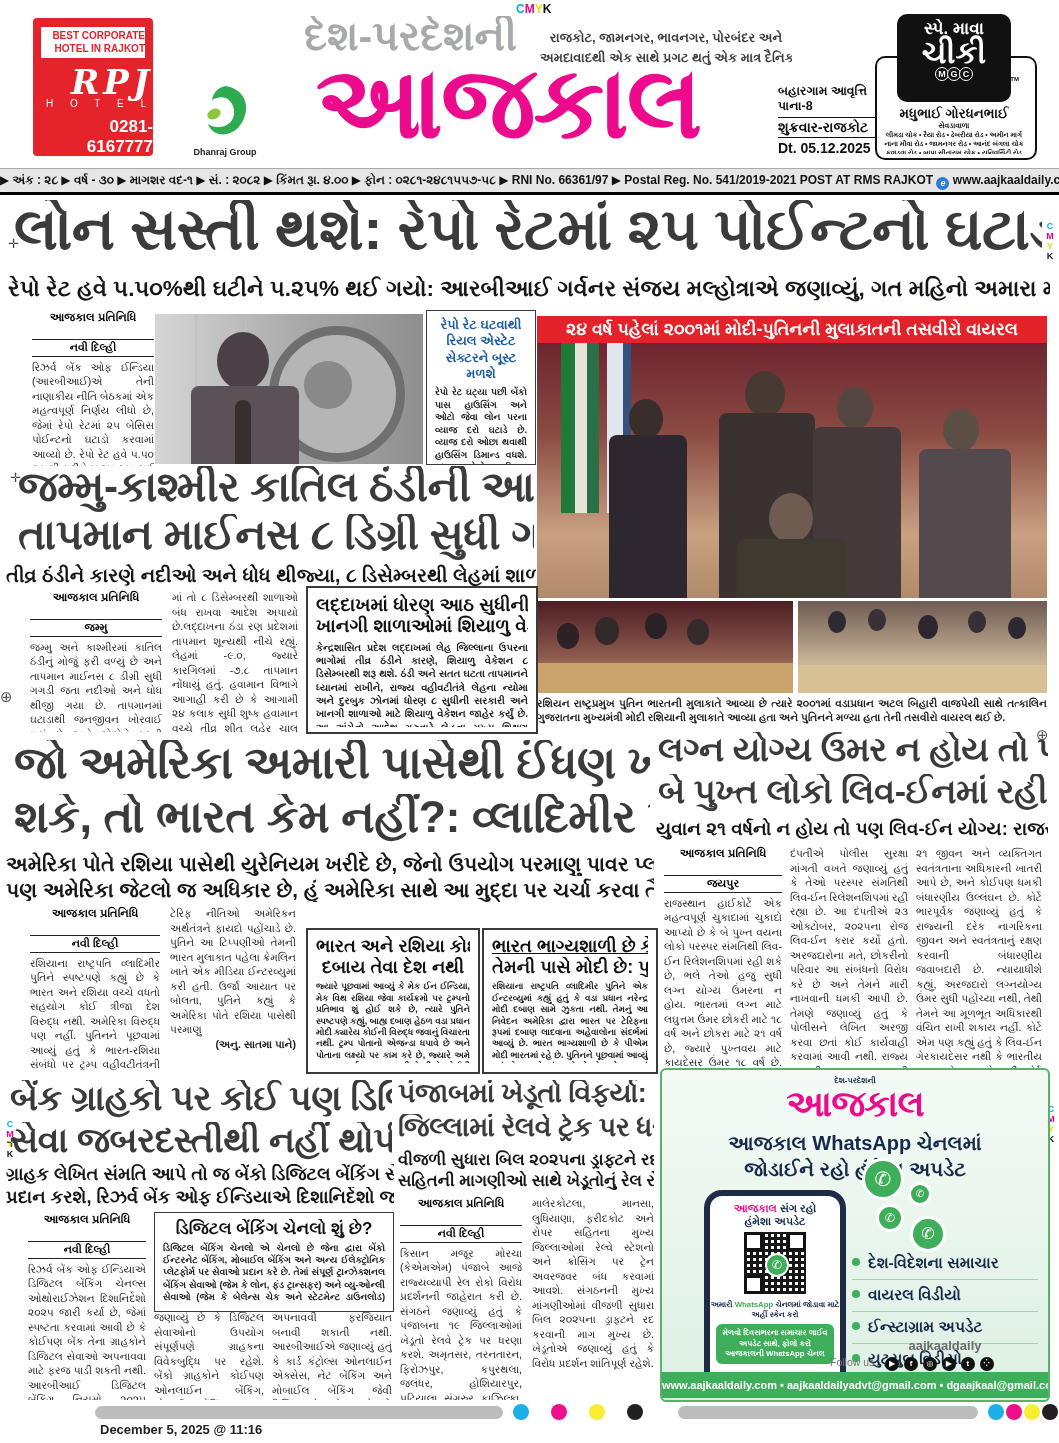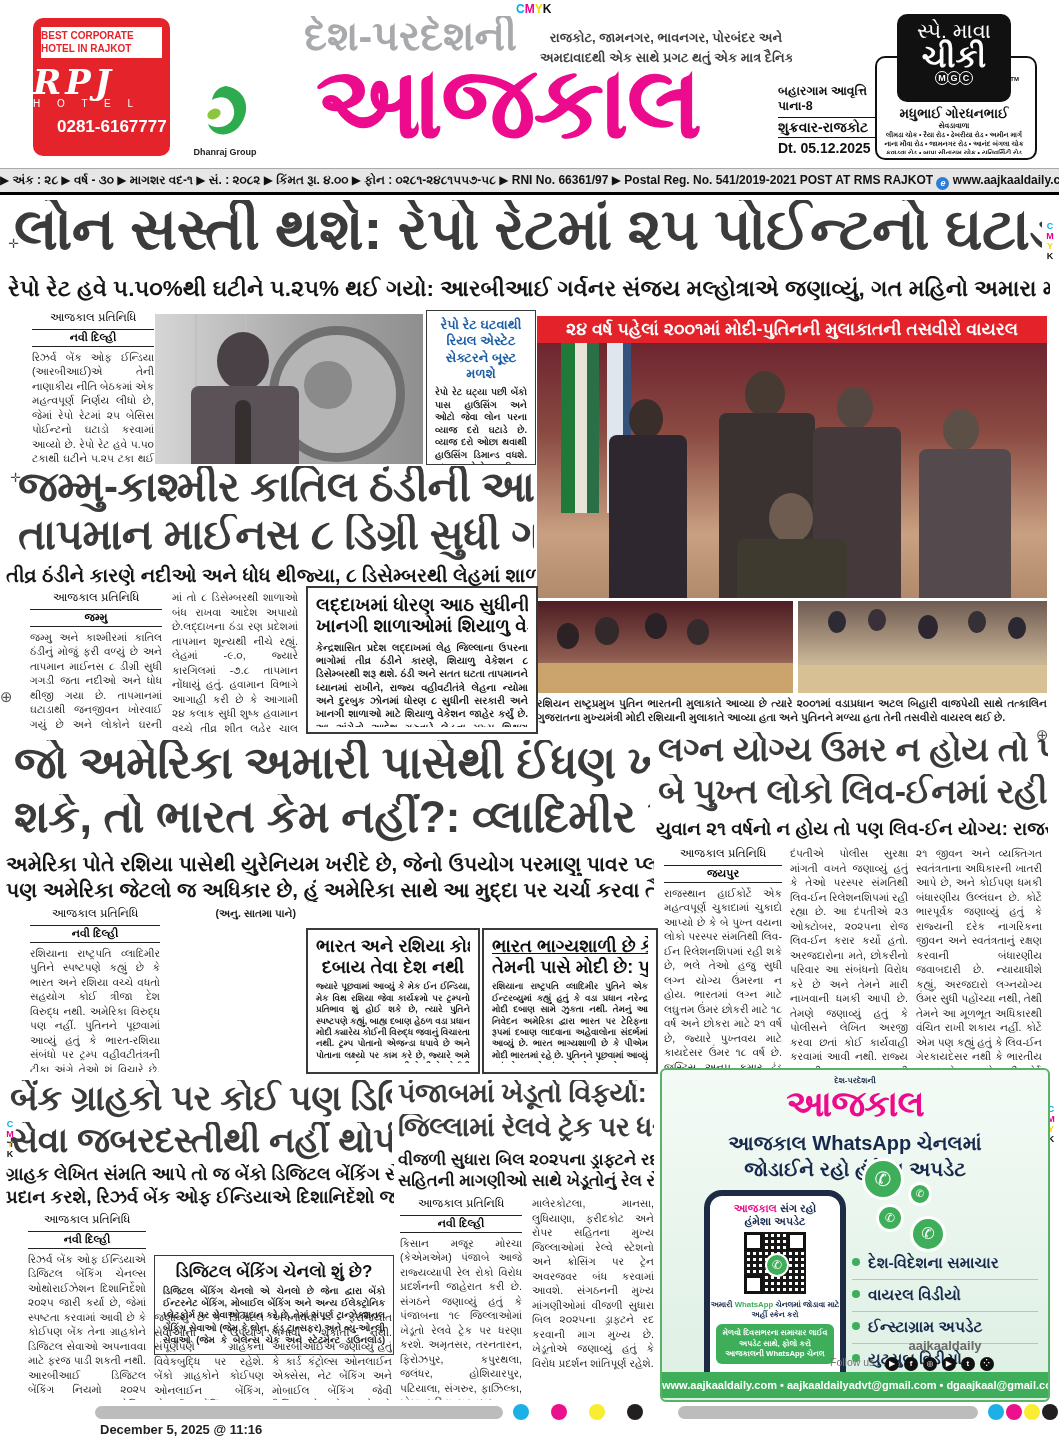--- a/index.html
+++ b/index.html
@@ -1,53 +1,53 @@
 <!DOCTYPE html>
 <html><head>
 <meta charset="utf-8">
 <style>
   html,body{margin:0;padding:0;background:#fff;}
   body{font-family:"Liberation Sans","DejaVu Sans",sans-serif;}
   #page{position:relative;width:1059px;height:1443px;background:#fff;overflow:hidden;}
   .abs{position:absolute;}
   .nw{white-space:nowrap;overflow:hidden;}
   
-  .rpj{left:33px;top:18px;width:137px;height:138px;background:#e4232b;border-radius:10px;text-align:left;color:#fff;}
+  .rpj{left:33px;top:18px;width:120px;height:138px;background:#e4232b;border-radius:4px;text-align:right;color:#fff;}
   .rpj-band{margin:9px 8px 0 8px;background:#fff;color:#e4232b;font-weight:bold;font-size:10px;line-height:1.25;padding:3px 0;}
   .rpj-name{font-size:34px;font-weight:bold;font-style:italic;letter-spacing:4px;margin-top:4px;font-family:"DejaVu Serif",serif;}
   .rpj-hotel{font-size:10px;font-weight:normal;letter-spacing:7px;margin-top:-4px;}
   .rpj-phone{font-size:17px;font-weight:bold;margin-top:8px;padding-left:24px;}
   .dh-label{left:190px;top:147px;width:70px;text-align:center;font-size:9px;font-weight:bold;color:#222;}
   .pretitle{left:268px;top:16px;width:285px;font-size:41px;font-weight:bold;color:#a7a9ac;text-align:center;line-height:1;}
   .masttitle{left:238px;top:50px;width:540px;font-size:100px;font-weight:bold;color:#ec0b8d;text-align:center;line-height:1.05;letter-spacing:-2px;}
   .tagline{left:540px;top:28px;width:252px;font-size:13px;font-weight:bold;color:#3f3f3f;text-align:center;line-height:1.5;}
   .edition{left:778px;top:84px;width:98px;color:#111;}
   .ed1{font-size:12.5px;font-weight:bold;}
   .ed-day{font-size:14px;font-weight:bold;border-top:1.5px solid #111;border-bottom:1.5px solid #111;margin-top:3px;padding:1px 0;}
   .ed-date{font-size:14px;font-weight:bold;margin-top:2px;}
   .chiki{left:875px;top:14px;width:162px;height:146px;}
   .chiki-outer{position:absolute;left:0;top:42px;width:158px;height:100px;border:2px solid #111;border-radius:10px;background:#fff;}
   .chiki-black{position:absolute;left:22px;top:0;width:114px;height:88px;background:#111;border-radius:10px;color:#fff;text-align:center;z-index:2;}
-  .chiki-l1{font-size:21px;font-weight:normal;margin-top:5px;}
+  .chiki-l1{font-size:17px;font-weight:bold;margin-top:5px;}
   .chiki-l2{font-size:31px;font-weight:bold;margin-top:-4px;}
   .mgc{margin-top:-4px;font-size:9px;font-weight:bold;}
   .mgc span{display:inline-block;width:12px;height:12px;line-height:12px;border:1px solid #fff;border-radius:50%;margin:0 -1px;background:#111;}
   .tm{font-size:6px;vertical-align:top;color:#111;position:absolute;right:18px;top:62px;font-weight:bold;}
   .chiki-owner{position:absolute;left:4px;top:92px;width:150px;text-align:center;font-size:13.5px;font-weight:bold;color:#111;z-index:3;}
   .chiki-sub{position:absolute;left:4px;top:107px;width:150px;text-align:center;font-size:7.5px;font-weight:bold;color:#111;z-index:3;}
   .chiki-addr{position:absolute;left:6px;top:116px;width:146px;text-align:center;font-size:6.8px;font-weight:bold;color:#111;line-height:1.35;z-index:3;}
   
   .infobar{left:0;top:168px;width:1059px;height:23px;background:#e6e6e6;border-top:1px solid #aaa;border-bottom:3px solid #000;font-size:12px;font-weight:bold;color:#111;text-align:center;line-height:23px;}
   .ie{display:inline-block;width:13px;height:13px;border-radius:50%;background:#2e7cd6;color:#fff;font-size:9px;line-height:13px;font-style:italic;vertical-align:-2px;}
   
   .hl{font-weight:bold;color:#3b3b3b;text-align:center;line-height:1;letter-spacing:-0.5px;}
   .sub{font-weight:bold;color:#161616;text-align:center;line-height:1.15;}
   
   .col{position:absolute;overflow:hidden;font-size:10.6px;line-height:1.37;text-align:justify;color:#1c1c1c;}
-  .byl{text-align:center;font-weight:normal;font-size:11.5px;color:#000;border-bottom:1.5px solid #222;padding-bottom:3px;}
+  .byl{text-align:center;font-weight:bold;font-size:11.5px;color:#000;border-bottom:1.5px solid #222;padding-bottom:13px;}
   .byl2{text-align:center;font-weight:bold;font-size:11px;color:#000;border-bottom:1.2px solid #222;margin-bottom:3px;padding-bottom:1px;}
   .cont{display:block;text-align:right;font-weight:bold;}
   .newsbox{position:absolute;border:2px solid #3a3a3a;background:#fff;padding:6px 8px;overflow:hidden;}
   .boxtitle{font-weight:bold;text-align:center;line-height:1.15;color:#111;}
   .boxbody{font-weight:bold;text-align:justify;color:#1c1c1c;}
   
   .banner{left:537px;top:316px;width:510px;height:27px;background:#e4222a;color:#fff;font-weight:bold;font-size:17.5px;text-align:center;line-height:27px;}
   .bigphoto{left:537px;top:343px;width:510px;height:255px;background:linear-gradient(180deg,#6e2530 0%,#8a4a42 35%,#c9a182 75%,#b08a6b 100%);overflow:hidden;}
   .flag{position:absolute;top:0;height:170px;}
   .head{position:absolute;border-radius:50%;background:#241c20;}
@@ -236,20 +236,21 @@
   <div class="abs hl nw" style="left:14px;top:794px;width:636px;height:50px;font-size:45px;">શકે, તો ભારત કેમ નહીં?: વ્લાદિમીર પુતિન</div>
   <div class="abs sub nw" style="left:6px;top:852px;width:648px;height:24px;font-size:20.5px;">અમેરિકા પોતે રશિયા પાસેથી યુરેનિયમ ખરીદે છે, જેનો ઉપયોગ પરમાણુ પાવર પ્લાન્ટમાં થાય છે, ભારતને</div>
   <div class="abs sub nw" style="left:6px;top:878px;width:648px;height:24px;font-size:20.5px;">પણ અમેરિકા જેટલો જ અધિકાર છે, હું અમેરિકા સાથે આ મુદ્દા પર ચર્ચા કરવા તૈયાર છું: પુતિન</div>
 
   <div class="col" style="left:30px;top:906px;width:130px;height:166px;">
     <div class="byl">આજકાલ પ્રતિનિધિ</div>
     <div class="byl2">નવી દિલ્હી</div>
     <span>રશિયાના રાષ્ટ્રપતિ વ્લાદિમીર પુતિને સ્પષ્ટપણે કહ્યું છે કે ભારત અને રશિયા વચ્ચે વધતો સહયોગ કોઈ ત્રીજા દેશ વિરુદ્ધ નથી. અમેરિકા વિરુદ્ધ પણ નહીં. પુતિનને પૂછવામાં આવ્યું હતું કે ભારત-રશિયા સંબંધો પર ટ્રમ્પ વહીવટીતંત્રની ટીકા અંગે તેઓ શું વિચારે છે, તેમણે કહ્યું કે</span>
   </div>
   <div class="col" style="left:170px;top:906px;width:126px;height:166px;">
+    <span>ટેરિફ નીતિઓ અમેરિકન અર્થતંત્રને ફાયદો પહોંચાડે છે. પુતિને આ ટિપ્પણીઓ તેમની ભારત મુલાકાત પહેલા ક્રેમલિન ખાતે એક મીડિયા ઈન્ટરવ્યુમાં કરી હતી. ઉર્જા આયાત પર બોલતા, પુતિને કહ્યું કે અમેરિકા પોતે રશિયા પાસેથી પરમાણુ</span>
     <span class="cont">(અનુ. સાતમા પાને)</span>
   </div>
   <div class="newsbox" style="left:306px;top:928px;width:154px;height:130px;">
     <div class="boxtitle nw" style="font-size:18px;">ભારત અને રશિયા કોઈથી</div>
     <div class="boxtitle nw" style="font-size:18px;">દબાય તેવા દેશ નથી</div>
     <div class="boxbody" style="font-size:8.8px;line-height:1.3;margin-top:4px;height:82px;overflow:hidden;">જ્યારે પૂછવામાં આવ્યું કે મેક ઈન ઈન્ડિયા, મેક વિથ રશિયા જેવા કાર્યક્રમો પર ટ્રમ્પનો પ્રતિભાવ શું હોઈ શકે છે, ત્યારે પુતિને સ્પષ્ટપણે કહ્યું, બાહ્ય દબાણ હેઠળ વડા પ્રધાન મોદી ક્યારેય કોઈની વિરુદ્ધ જવાનું વિચારતા નથી. ટ્રમ્પ પોતાનો એજન્ડા ધપાવે છે અને પોતાના લક્ષ્યો પર કામ કરે છે, જ્યારે અમે અમારા કાર્ય પર ધ્યાન કરીએ છીએ, કોઈની વિરુદ્ધ નહીં, અને રશિયાના હિતોનું રક્ષણ કરવા માટે. કોઈને નુકસાન પહોંચાડતા નથી, અને મને લાગે છે કે બંને દેશોના નેતાઓ આ સમજી શકશે.</div>
   </div>
   <div class="newsbox" style="left:482px;top:928px;width:156px;height:130px;">
     <div class="boxtitle nw" style="font-size:18px;text-decoration:underline;">ભારત ભાગ્યશાળી છે કે</div>
     <div class="boxtitle nw" style="font-size:18px;">તેમની પાસે મોદી છે: પુતિન</div>
@@ -275,21 +276,21 @@
   <div class="abs hl nw" style="left:10px;top:1080px;width:382px;height:40px;font-size:35px;">બેંક ગ્રાહકો પર કોઈ પણ ડિજિટલ</div>
   <div class="abs hl nw" style="left:10px;top:1122px;width:382px;height:40px;font-size:35px;">સેવા જબરદસ્તીથી નહીં થોપી શકે</div>
   <div class="abs sub nw" style="left:6px;top:1164px;width:388px;height:22px;font-size:18px;">ગ્રાહક લેખિત સંમતિ આપે તો જ બેંકો ડિજિટલ બેંકિંગ સેવાઓ</div>
   <div class="abs sub nw" style="left:6px;top:1187px;width:388px;height:22px;font-size:18px;">પ્રદાન કરશે, રિઝર્વ બેંક ઓફ ઈન્ડિયાએ દિશાનિર્દેશો જારી કર્યા</div>
 
   <div class="col" style="left:28px;top:1212px;width:118px;height:188px;">
     <div class="byl">આજકાલ પ્રતિનિધિ</div>
     <div class="byl2">નવી દિલ્હી</div>
     <span>રિઝર્વ બેંક ઓફ ઈન્ડિયાએ ડિજિટલ બેંકિંગ ચેનલ્સ ઓથોરાઈઝેશન દિશાનિર્દેશો ૨૦૨૫ જારી કર્યા છે, જેમાં સ્પષ્ટતા કરવામાં આવી છે કે કોઈપણ બેંક તેના ગ્રાહકોને ડિજિટલ સેવાઓ અપનાવવા માટે ફરજ પાડી શકતી નથી. આરબીઆઈ ડિજિટલ બેંકિંગ નિયમો ૨૦૨૫ અનુસાર, ગ્રાહક લેખિત સંમતિ આપે તો જ બેંકો ડિજિટલ બેંકિંગ સેવાઓ પ્રદાન કરશે. ગ્રાહકો તરફથી ફરિયાદો બાદ આ નવો નિર્દેશ જારી કરવામાં આવ્યો હતો જેમાં આરોપ મૂકવામાં આવ્યો હતો કે બેંકો એકાઉન્ટ ખોલવા અથવા ડેબિટ કાર્ડ જારી કરવા માટે ડિજિટલ ચેનલો અપનાવવાનું ફરજિયાત બનાવી રહી છે. આરબીઆઈએ</span>
   </div>
-  <div class="newsbox" style="left:154px;top:1212px;width:222px;height:86px;border-width:1.5px;margin-top:43px;">
+  <div class="newsbox" style="left:154px;top:1212px;width:222px;height:86px;border-width:1.5px;">
     <div class="boxtitle nw" style="font-size:17px;">ડિજિટલ બેંકિંગ ચેનલો શું છે?</div>
     <div class="boxbody" style="font-size:9.4px;line-height:1.32;margin-top:3px;height:62px;overflow:hidden;">ડિજિટલ બેંકિંગ ચેનલો એ ચેનલો છે જેના દ્વારા બેંકો ઈન્ટરનેટ બેંકિંગ, મોબાઈલ બેંકિંગ અને અન્ય ઈલેક્ટ્રોનિક પ્લેટફોર્મ પર સેવાઓ પ્રદાન કરે છે. તેમાં સંપૂર્ણ ટ્રાન્ઝેક્શનલ બેંકિંગ સેવાઓ (જેમ કે લોન, ફંડ ટ્રાન્સફર) અને વ્યુ-ઓન્લી સેવાઓ (જેમ કે બેલેન્સ ચેક અને સ્ટેટમેન્ટ ડાઉનલોડ) બંનેનો સમાવેશ થાય છે.</div>
   </div>
   <div class="col" style="left:154px;top:1310px;width:110px;height:90px;">
     <span>જણાવ્યું છે કે ડિજિટલ સેવાઓનો ઉપયોગ સંપૂર્ણપણે ગ્રાહકના વિવેકબુદ્ધિ પર રહેશે. બેંકો ગ્રાહકોને કોઈપણ ઓનલાઈન બેંકિંગ, મોબાઈલ બેંકિંગ અથવા ડિજિટલ મોડ અપનાવવા માટે ફરજ પાડી શકતી નથી. જો કોઈ ગ્રાહક ડિજિટલ બેંકિંગનો ઉપયોગ કરવા માંગે છે, તો તેમણે લેખિત સંમતિ આપવી પડશે. ડેબિટ કાર્ડ, ચેકબુક અને પાસબુક જેવી</span>
   </div>
   <div class="col" style="left:272px;top:1310px;width:120px;height:90px;">
     <span>અપનાવવી ફરજિયાત બનાવી શકાતી નથી. આરબીઆઈએ જણાવ્યું હતું કે કાર્ડ કંટ્રોલ્સ ઓનલાઈન એક્સેસ, નેટ બેંકિંગ અને મોબાઈલ બેંકિંગ જેવી ડિજિટલ સેવાઓ ગ્રાહકો માટે ઉપયોગી થઈ શકે છે, પરંતુ તેમને ફરજિયાત બનાવવી ખોટી છે. બેંકોએ તમામ નાણાકીય અને બિન-નાણાકીય વ્યવહારો માટે એસએમએસ અથવા ઈમેઈલ ચેતવણીઓ મોકલવી આવશ્યક છે.</span>
   </div>
 

